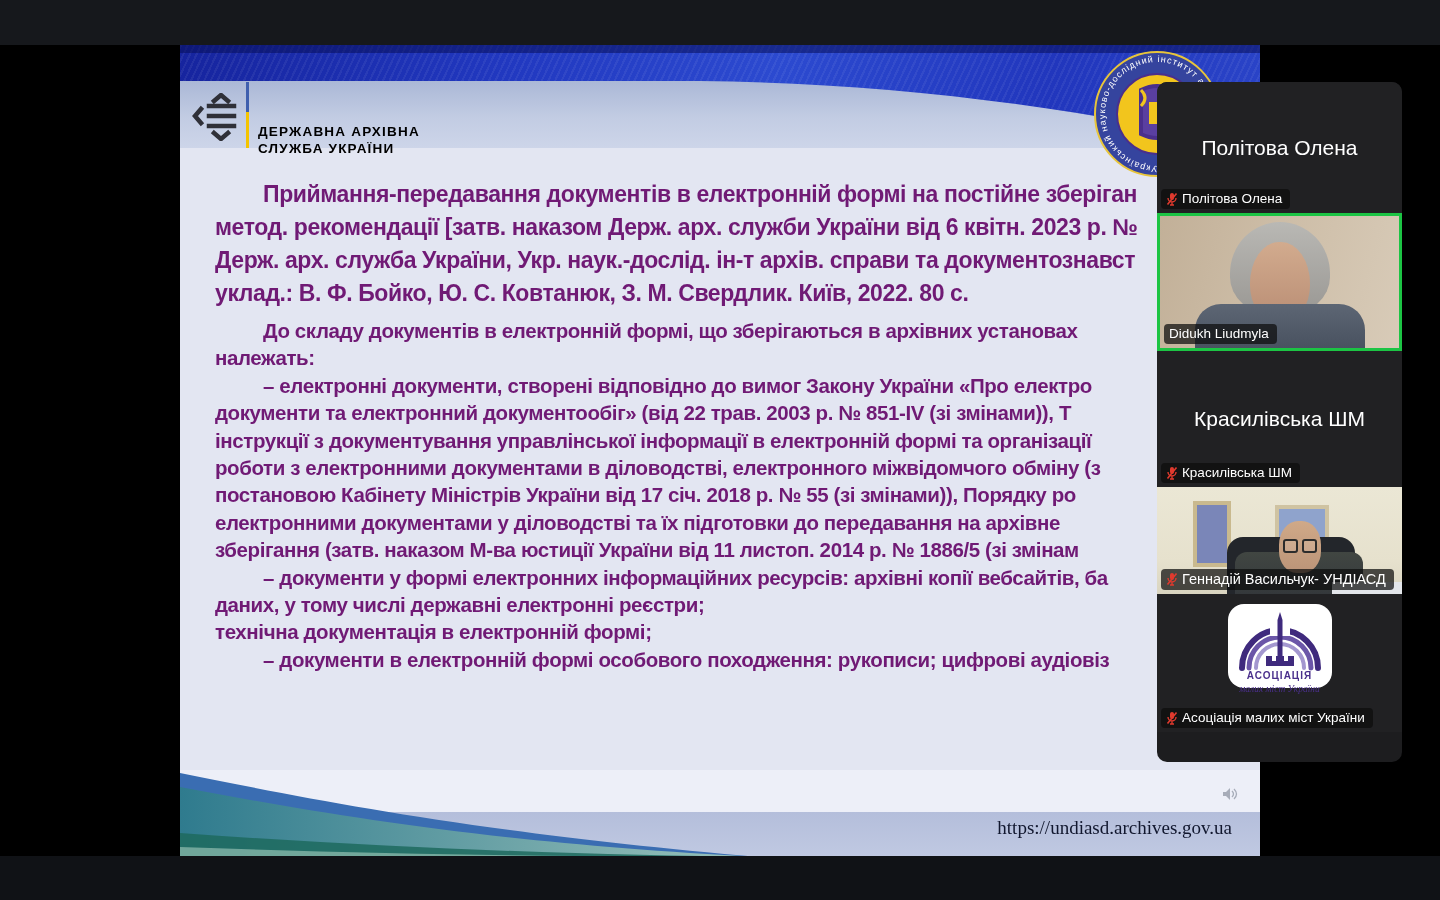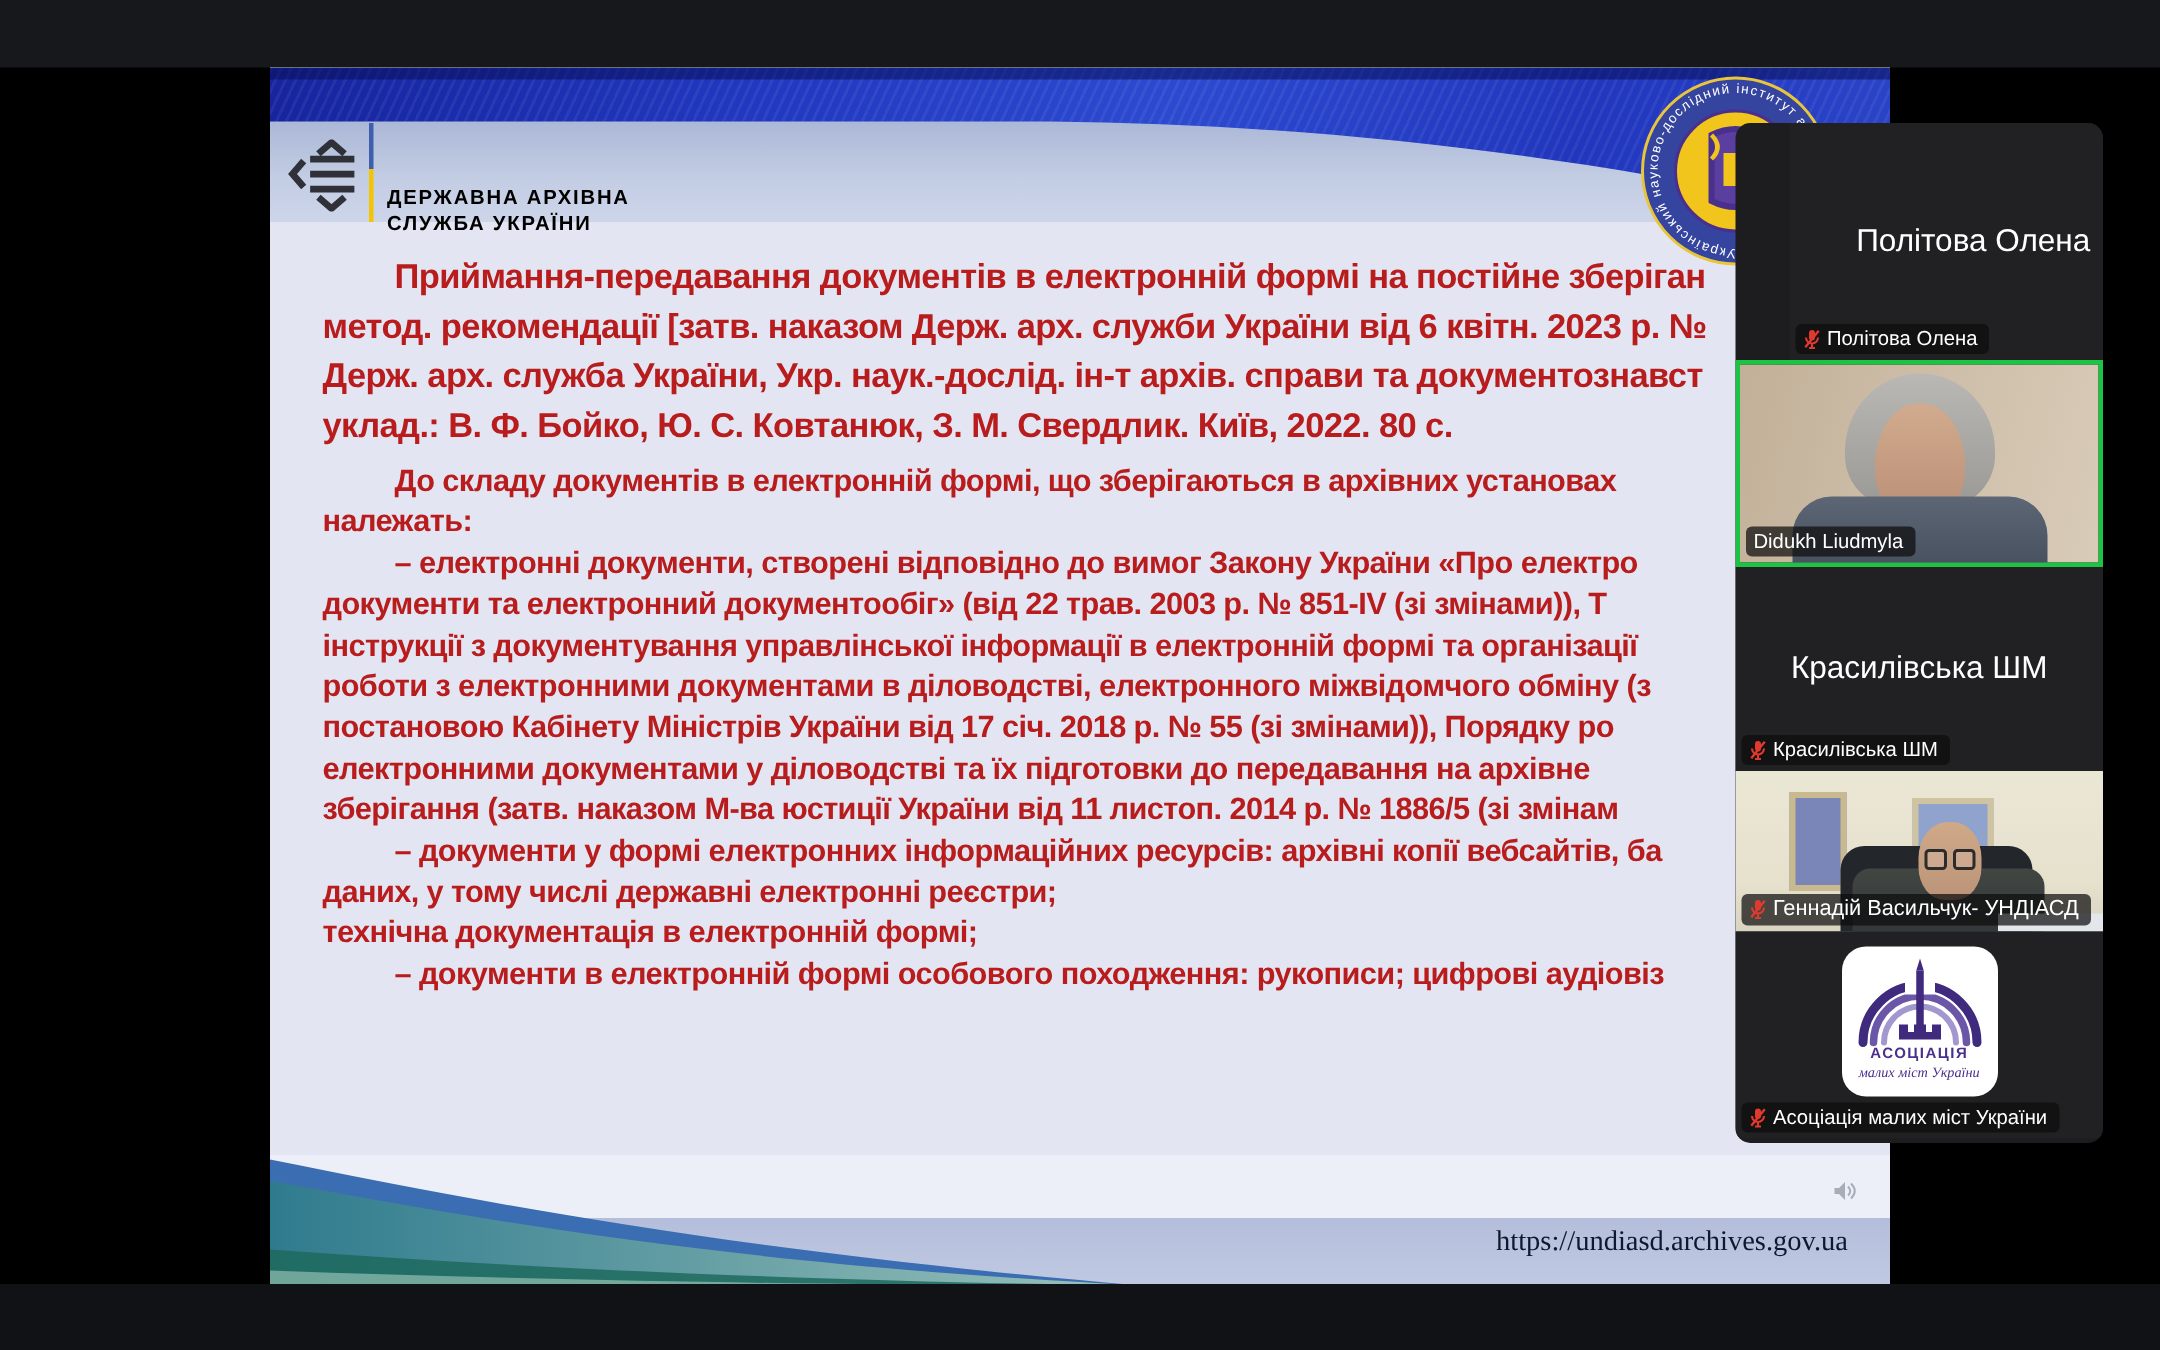--- a/index.html
+++ b/index.html
@@ -23,21 +23,21 @@
   .logo-icon{position:absolute;left:12px;top:48px;width:50px;height:48px;}
   .org-divider{position:absolute;left:66px;top:37px;width:3px;height:66px;
     background:linear-gradient(180deg,#3f5fae 0 46%,#f4c400 46% 100%);}
   .org-name{position:absolute;left:78px;top:50px;color:#000000;font-weight:bold;
     font-size:13.5px;line-height:17px;letter-spacing:1.2px;margin-top:28px;}
 
   
   .emblem{position:absolute;left:913px;top:5px;width:128px;height:128px;z-index:3;}
 
   
-  .slide-text{position:absolute;left:35px;top:123px;width:1045px;color:#b91c1c;}
+  .slide-text{position:absolute;left:35px;top:133px;width:1045px;color:#701a75;}
   .t-line{white-space:nowrap;font-weight:bold;font-size:23px;line-height:33px;letter-spacing:-.4px;}
   .b-line{white-space:nowrap;font-weight:bold;font-size:20.5px;line-height:27.4px;letter-spacing:-.4px;}
   .indent{padding-left:48px;}
   .body-block{margin-top:7px;}
 
   
   .foot-band1{position:absolute;left:0;top:725px;width:1080px;height:42px;background:#edeff8;}
   .foot-band2{position:absolute;left:0;top:767px;width:1080px;height:45px;
     background:linear-gradient(180deg,#b4bedb 0%,#c0c9e2 100%);}
   .wave{position:absolute;left:0;bottom:0;width:580px;height:90px;}
@@ -79,21 +79,21 @@
   .vB-neck{position:absolute;left:128px;bottom:34px;width:30px;height:18px;background:#15171a;}
   .vB-head{position:absolute;left:122px;top:34px;width:42px;height:52px;
     background:linear-gradient(180deg,#d0a988,#bb9478);border-radius:46% 46% 42% 42%;}
   .vB-glasses{position:absolute;left:126px;top:52px;width:34px;height:10px;
     border-bottom:0;display:flex;gap:4px;}
   .vB-glasses span{width:13px;height:10px;border:2px solid #2c2c2c;border-radius:3px;background:rgba(255,255,255,.12);}
   .vB-desk{position:absolute;right:0;bottom:0;width:70px;height:12px;background:#e3e6ea;}
 
   
   .tile-logo{height:138px;}
-  .assoc-card{position:absolute;left:50%;top:10px;transform:translateX(-50%);width:104px;height:100px;
+  .assoc-card{position:absolute;left:50%;top:10px;transform:translateX(-50%);width:104px;height:84px;
     background:#fff;border-radius:16px;}
   .assoc-l1{position:absolute;left:0;right:0;top:66px;text-align:center;color:#4a2f8c;
     font-weight:bold;font-size:10px;letter-spacing:1px;}
   .assoc-l2{position:absolute;left:0;right:0;top:80px;text-align:center;color:#4a2f8c;
     font-family:"Liberation Serif",serif;font-style:italic;font-size:9.5px;}
 </style>
 </head>
 <body>
 
 <div class="stage">
@@ -173,21 +173,21 @@
     </svg>
     <svg class="spk" viewBox="0 0 16 14">
       <polygon points="1,5 4,5 8,1 8,13 4,9 1,9" fill="#6f7787"></polygon>
       <path d="M10,4 q3,3 0,6 M12,2 q5,5 0,10" stroke="#6f7787" stroke-width="1.3" fill="none"></path>
     </svg>
     <div class="slide-url">https://undiasd.archives.gov.ua</div>
   </div>
 
   <div class="panel">
 
-    <div class="tile tile-dark" style="height:158px;margin-left:36px;">
+    <div class="tile tile-dark" style="height:131px;">
       <div class="center-name">Політова Олена</div>
       <div class="chip">
         <svg class="mic" viewBox="0 0 12 14">
           <rect x="4" y="1" width="4" height="7" rx="2" fill="#e03a2e"></rect>
           <path d="M2,6 a4,4 0 0 0 8,0 M6,10.5 V13 M4,13 h4" stroke="#e03a2e" stroke-width="1.4" fill="none"></path>
           <line x1="1.5" y1="12.5" x2="10.5" y2="1.5" stroke="#e03a2e" stroke-width="1.6"></line>
         </svg>
         <span>Політова Олена</span>
       </div>
     </div>

